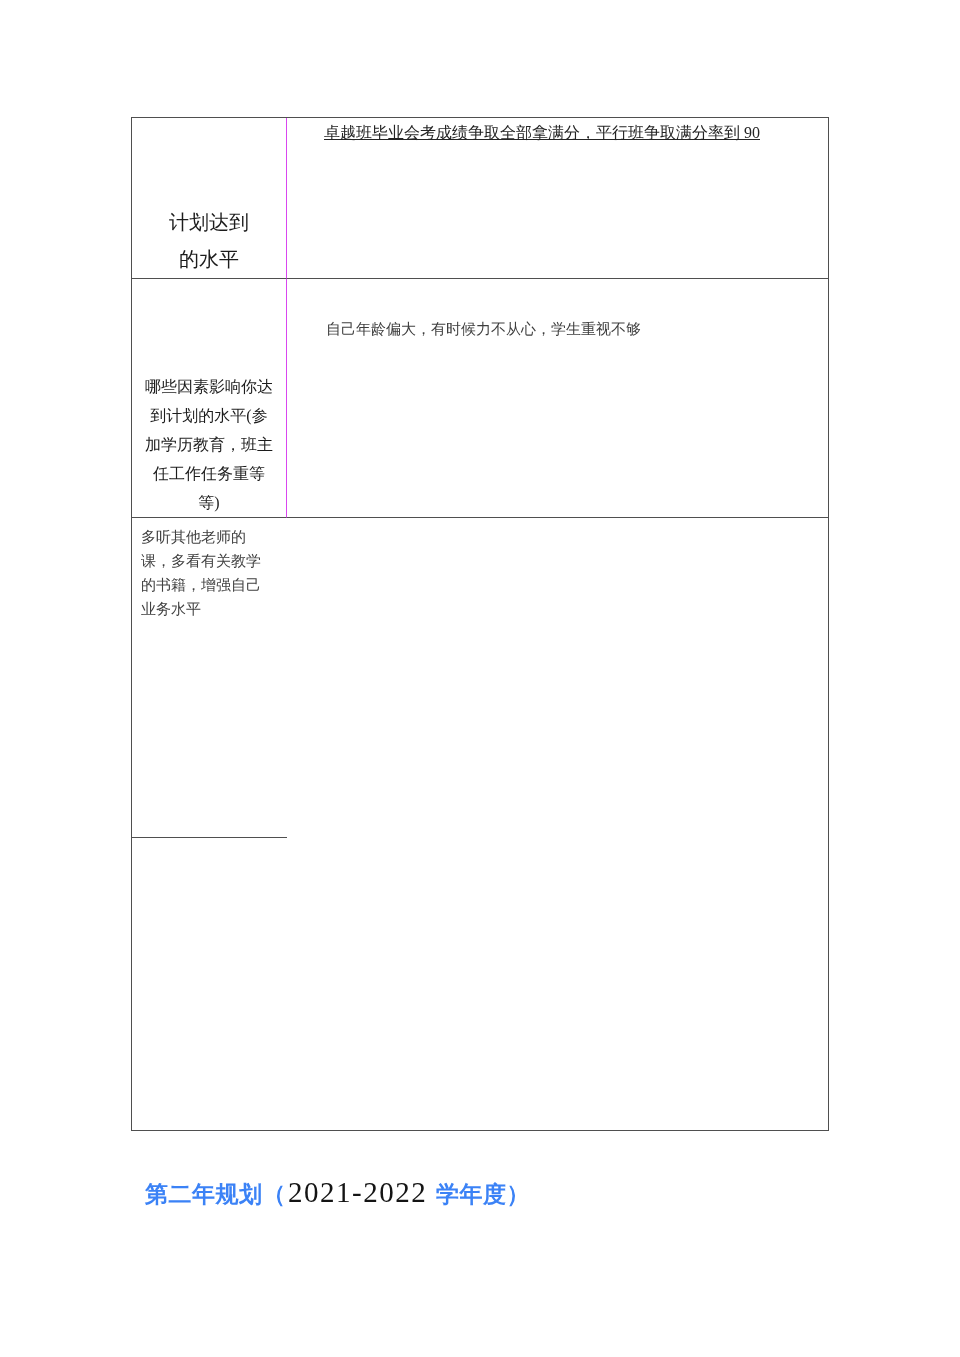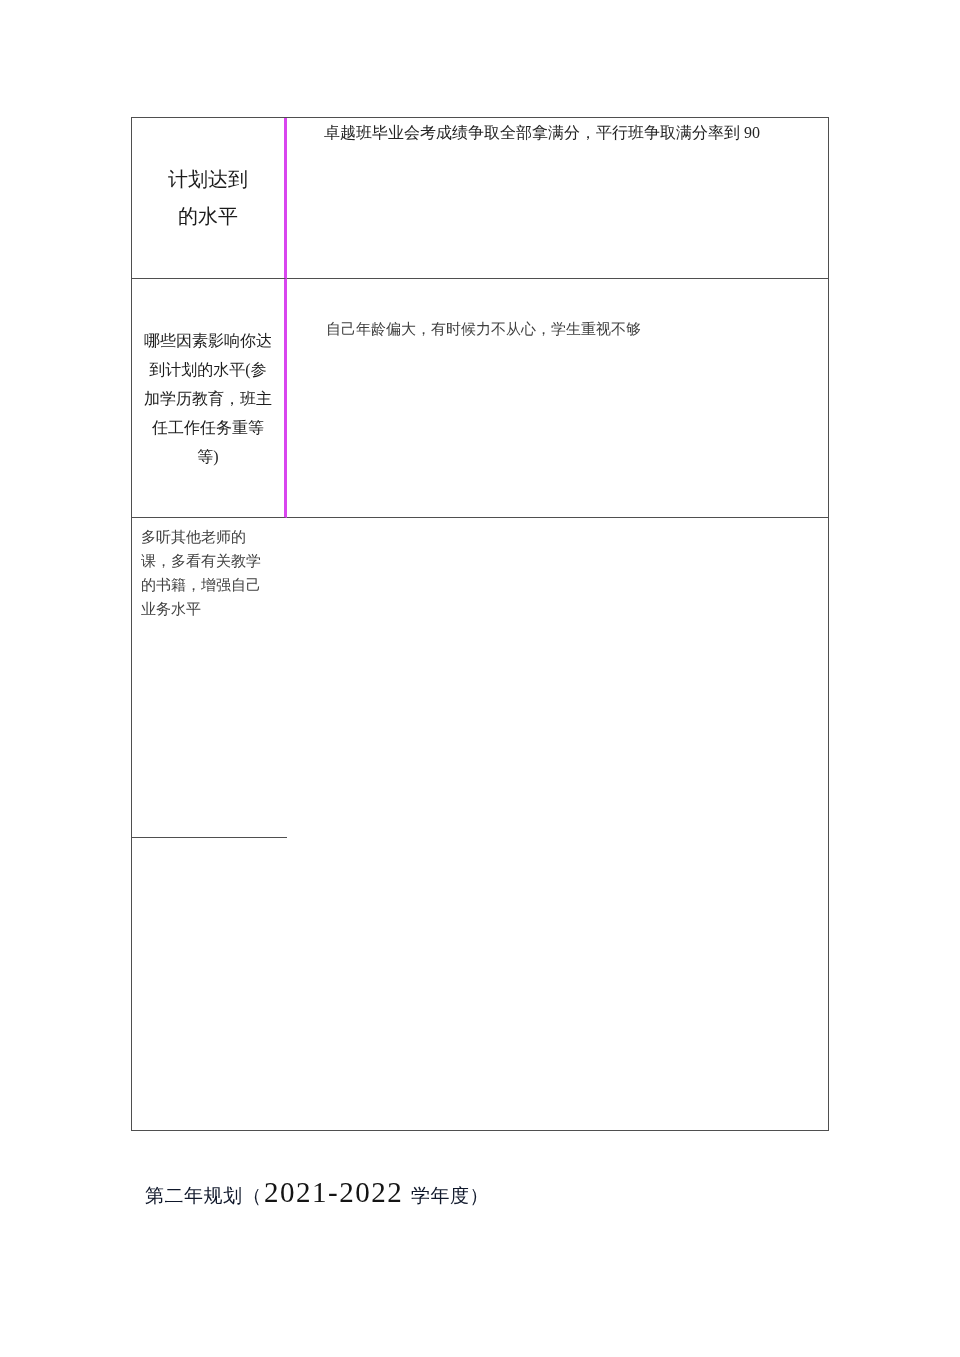--- a/index.html
+++ b/index.html
@@ -23,23 +23,23 @@
     grid-template-columns: 155px 1fr;
     grid-template-rows: 161px 239px 320px 292px;
     background: #ffffff;
   }
   .cell {
     border-bottom: 1px solid #4f4f4f;
     overflow: hidden;
   }
   .cell.last { border-bottom: none; }
   .label-cell {
-    border-right: 3px solid #d946ef;
+    border-right: 1px solid #d946ef;
     display: flex;
-    align-items: center;
+    align-items: flex-end;
     justify-content: center;
     text-align: center;
   }
   .label-cell .lab {
     font-size: 16px;
     line-height: 29px;
     width: 131px;
     color: #1c1c1c;
   }
   .label-cell .lab.big {
@@ -55,20 +55,21 @@
   }
   .content-cell { padding-right: 14px; }
   .content-text {
     font-size: 16px;
     line-height: 24px;
   }
   .content-cell.r1 .content-text {
     padding: 3px 0 0 5px;
     text-indent: 2em;
     color: #242424;
+    text-decoration: underline;
   }
   .content-cell.r2 .content-text {
     padding: 38px 0 0 9px;
     text-indent: 2em;
     font-size: 15px;
     color: #3e3e3e;
   }
   .content-cell.r3 .content-text {
     padding: 7px 0 0 9px;
     font-size: 15px;
@@ -78,23 +79,23 @@
   .footer-heading {
     position: absolute;
     left: 145px;
     top: 1176px;
     display: flex;
     align-items: baseline;
     white-space: pre;
   }
   .ft-cn {
     font-family: "Liberation Sans", "DejaVu Sans", sans-serif;
-    font-weight: 400;
-    font-size: 19px;
-    color: #0f172a;
+    font-weight: 700;
+    font-size: 23px;
+    color: #3b82f6;
     letter-spacing: 0.5px;
   }
   .ft-years {
     font-family: "Liberation Serif", "DejaVu Serif", serif;
     font-weight: 400;
     font-size: 29px;
     color: #141414;
     letter-spacing: 1.5px;
     padding: 0 2px;
   }

